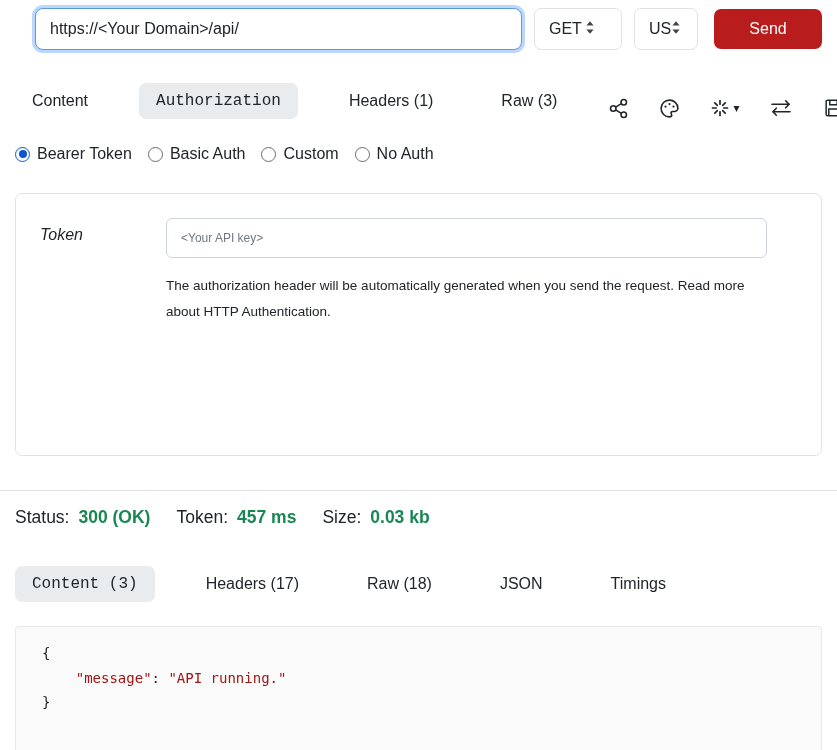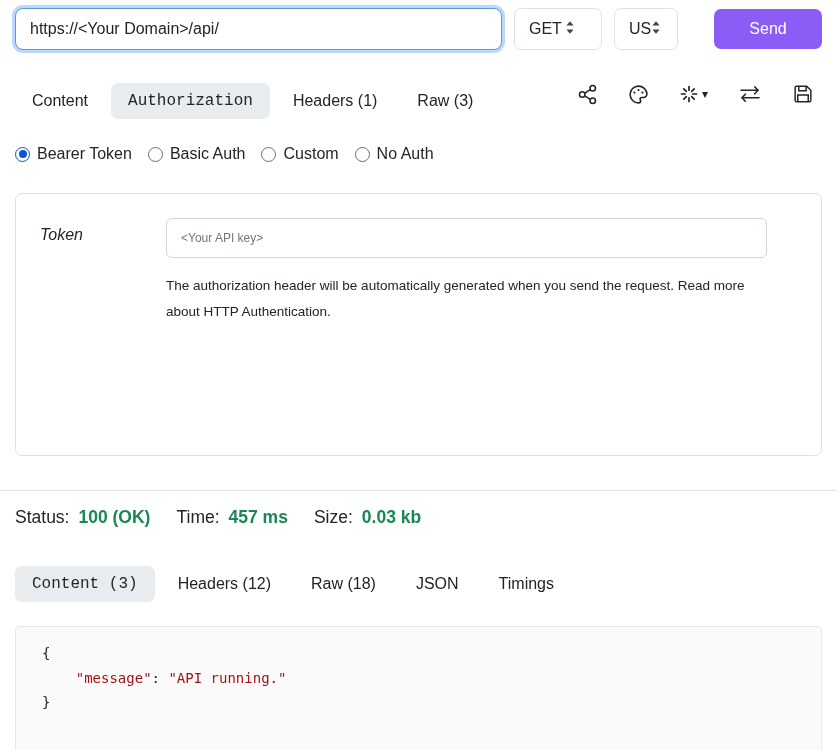--- a/index.html
+++ b/index.html
@@ -1,42 +1,42 @@
 <!DOCTYPE html>
 <html><head>
 <meta charset="utf-8">
 <style>
   * { box-sizing: border-box; margin: 0; padding: 0; }
   html, body { width: 837px; height: 750px; overflow: hidden; background: #ffffff; }
   body { font-family: "Liberation Sans", sans-serif; color: #212529; font-size: 16px; }
   .container { padding: 8px 15px 0 15px; width: 837px; }
 
   
-  .topbar { display: flex; align-items: center; }
+  .topbar { display: flex; align-items: center; margin-left: 20px; }
   .url-input {
     flex: 0 0 487px; height: 42px; padding: 0 14px; font-size: 16px; color: #212529;
     font-family: "Liberation Sans", sans-serif;
     border: 1px solid #5b9bd5; border-radius: 8px; outline: none;
     box-shadow: 0 0 0 3px rgba(13,110,253,.28);
   }
   .select-box {
     height: 42px; background: #fff; border: 1px solid #dee2e6; border-radius: 7px;
     display: flex; align-items: center; justify-content: space-between;
     padding: 0 26px 0 14px; cursor: pointer; font-size: 16px; color: #212529;
   }
   .select-method { width: 88px; margin-left: 12px; }
   .select-region { width: 64px; margin-left: 12px; }
   .send-btn {
-    margin-left: auto; width: 108px; height: 40px; background: #8b5cf6; color: #fff;
+    margin-left: auto; width: 108px; height: 40px; background: #b91c1c; color: #fff;
     border: none; border-radius: 7px; font-size: 16px; font-family: "Liberation Sans", sans-serif;
     cursor: pointer;
   }
 
   
-  .tabs-row { display: flex; align-items: flex-start; margin-top: 33px; }
+  .tabs-row { display: flex; align-items: flex-end; margin-top: 33px; gap: 28px; }
   .tab {
     padding: 9px 17px; font-size: 16px; color: #212529; border-radius: 7px;
     cursor: pointer; background: transparent; margin-right: 6px; white-space: nowrap;
   }
   .tab.active { background: #e9ecef; font-family: Liberation Mono, monospace; }
   .toolbar { margin-left: auto; display: flex; align-items: center; gap: 30px; padding-right: 8px; }
   .icon-btn { display: flex; align-items: center; cursor: pointer; }
   .caret { font-size: 12px; margin-left: 3px; color: #212529; }
 
   
@@ -196,30 +196,30 @@
     <div class="card-field">
       <input class="token-input" type="text" placeholder="&lt;Your API key&gt;" style="">
       <div class="helper-text">The authorization header will be automatically generated when you send the request. Read more about HTTP Authentication.</div>
     </div>
   </div>
 
   <hr class="divider">
 
   <div class="status-row">
     <span class="status-label">Status:</span>
-    <span class="status-value">100 (OK)</span>
-    <span class="status-label">Time:</span>
+    <span class="status-value">300 (OK)</span>
+    <span class="status-label">Token:</span>
     <span class="status-value">457 ms</span>
     <span class="status-label">Size:</span>
     <span class="status-value">0.03 kb</span>
   </div>
 
   <div class="tabs-row resp-tabs">
     <div class="tab active">Content (3)</div>
-    <div class="tab">Headers (12)</div>
+    <div class="tab">Headers (17)</div>
     <div class="tab">Raw (18)</div>
     <div class="tab">JSON</div>
     <div class="tab">Timings</div>
   </div>
 
   <pre class="code-block"><span>{</span>
 <span>    </span><span class="json-str">"message"</span><span>: </span><span class="json-str">"API running."</span>
 <span>}</span></pre>
 
 </div>

